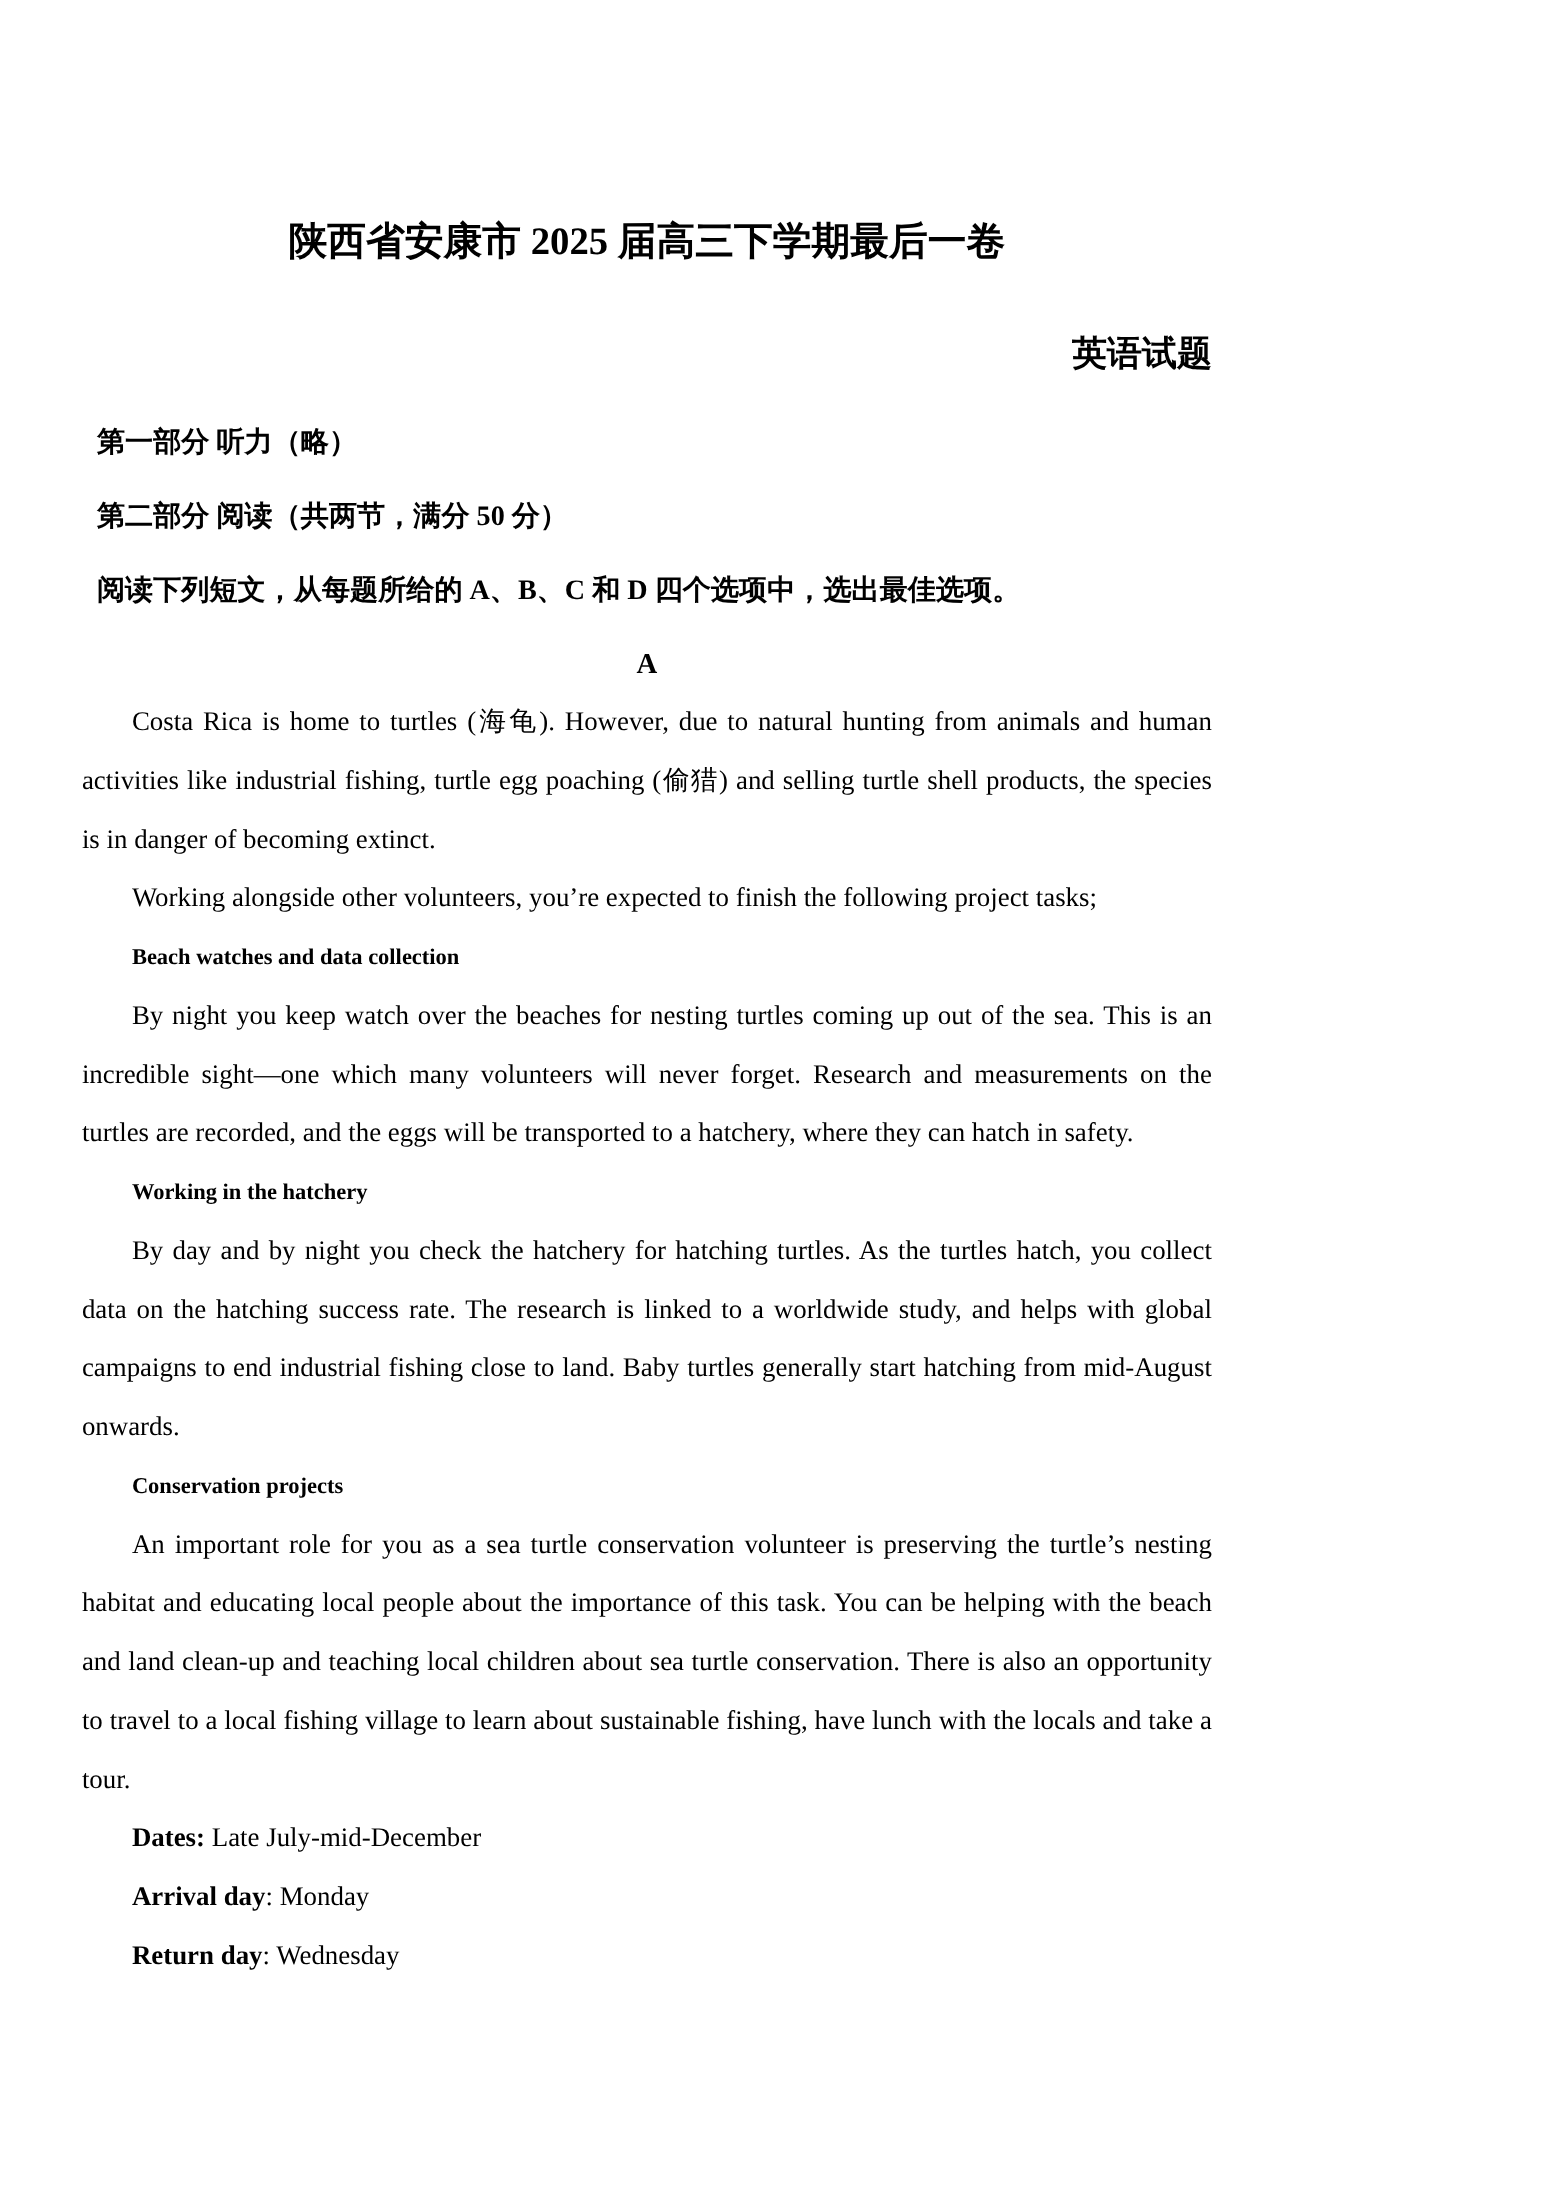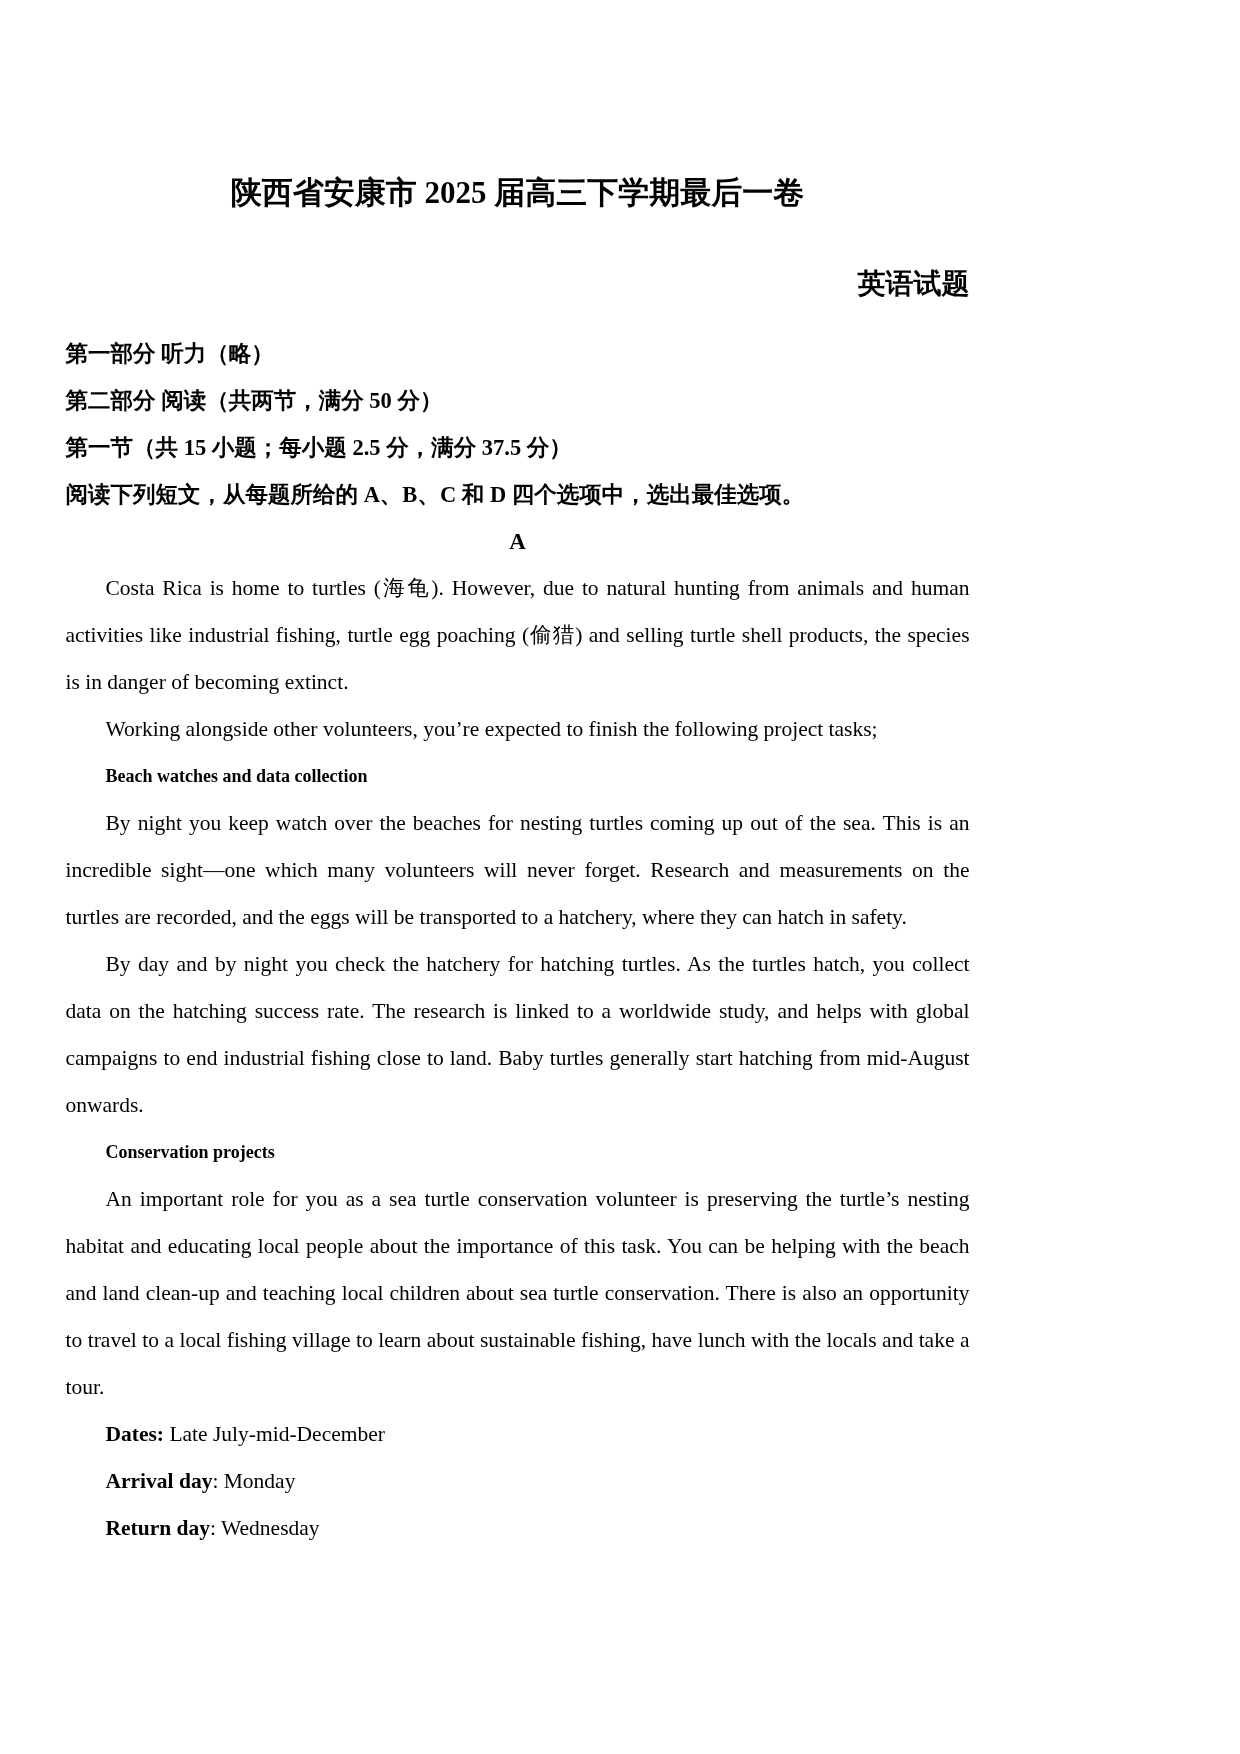--- a/index.html
+++ b/index.html
@@ -29,21 +29,21 @@
     font-size: 28px;
     line-height: 40px;
     font-weight: bold;
     text-align: right;
     margin: 50px 0 26px 0;
   }
   .sec {
     font-size: 22.5px;
     font-weight: bold;
     line-height: 47px;
-    margin: 0;
+    margin: 12px;
     white-space: nowrap;
   }
   .passage-label {
     font-size: 23px;
     font-weight: bold;
     text-align: center;
     line-height: 47px;
     margin: 0;
   }
   .body-p {
@@ -72,31 +72,31 @@
 <body>
 
 <div class="page">
   <div class="content">
 
     <h1 class="doc-title">陕西省安康市 2025 届高三下学期最后一卷</h1>
     <h2 class="doc-subtitle">英语试题</h2>
 
     <p class="sec">第一部分  听力（略）</p>
     <p class="sec">第二部分  阅读（共两节，满分 50 分）</p>
-    <p class="sec">第一节（共 15 小题；每小题 2.5 分，满分 37.5 分）</p>
     <p class="sec">阅读下列短文，从每题所给的 A、B、C 和 D 四个选项中，选出最佳选项。</p>
 
     <p class="passage-label">A</p>
 
     <p class="body-p">Costa Rica is home to turtles (海龟). However, due to natural hunting from animals and human activities like industrial fishing, turtle egg poaching (偷猎) and selling turtle shell products, the species is in danger of becoming extinct.</p>
     <p class="body-p">Working alongside other volunteers, you’re expected to finish the following project tasks;</p>
 
     <p class="sub-head">Beach watches and data collection</p>
     <p class="body-p">By night you keep watch over the beaches for nesting turtles coming up out of the sea. This is an incredible sight—one which many volunteers will never forget. Research and measurements on the turtles are recorded, and the eggs will be transported to a hatchery, where they can hatch in safety.</p>
 
+    <p class="sub-head">Working in the hatchery</p>
     <p class="body-p">By day and by night you check the hatchery for hatching turtles. As the turtles hatch, you collect data on the hatching success rate. The research is linked to a worldwide study, and helps with global campaigns to end industrial fishing close to land. Baby turtles generally start hatching from mid-August onwards.</p>
 
     <p class="sub-head">Conservation projects</p>
     <p class="body-p">An important role for you as a sea turtle conservation volunteer is preserving the turtle’s nesting habitat and educating local people about the importance of this task. You can be helping with the beach and land clean-up and teaching local children about sea turtle conservation. There is also an opportunity to travel to a local fishing village to learn about sustainable fishing, have lunch with the locals and take a tour.</p>
 
     <p class="info-line"><span class="b">Dates:</span><span> Late July-mid-December</span></p>
     <p class="info-line"><span class="b">Arrival day</span><span>: Monday</span></p>
     <p class="info-line"><span class="b">Return day</span><span>: Wednesday</span></p>
 
   </div>

